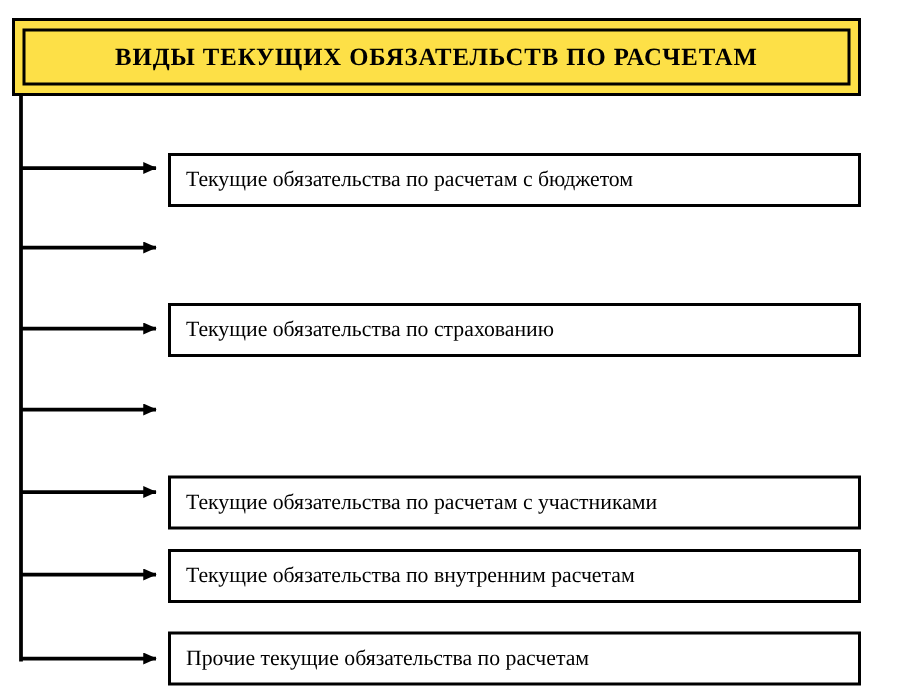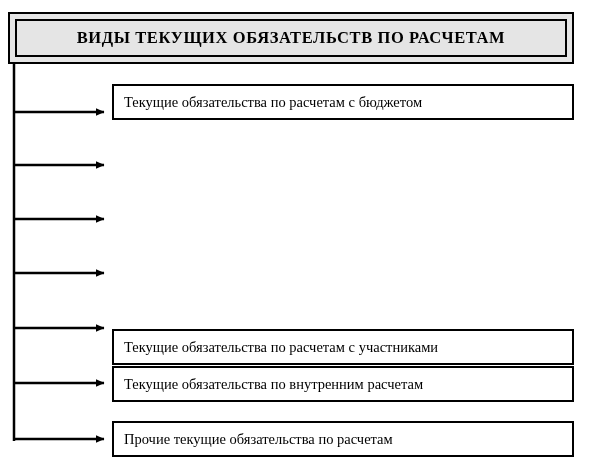--- a/index.html
+++ b/index.html
@@ -25,21 +25,21 @@
 
   
   .title-outer {
     position: absolute;
     left: 8px;
     top: 12px;
     width: 566px;
     height: 52px;
     border: 2px solid #000;
     box-sizing: border-box;
-    background: #e5e5e5;
+    background: #fde047;
   }
   .title-inner {
     position: absolute;
     left: 5px;
     top: 5px;
     right: 5px;
     bottom: 5px;
     border: 2px solid #000;
     box-sizing: border-box;
     display: flex;
@@ -108,24 +108,27 @@
     <line x1="14" y1="383" x2="104" y2="383" stroke="#000" stroke-width="2.5" marker-end="url(#arrowhead)"></line>
     <line x1="14" y1="439" x2="104" y2="439" stroke="#000" stroke-width="2.5" marker-end="url(#arrowhead)"></line>
   </svg>
 
   <div class="title-outer">
     <div class="title-inner">
       <span class="title-text">ВИДЫ ТЕКУЩИХ ОБЯЗАТЕЛЬСТВ ПО РАСЧЕТАМ</span>
     </div>
   </div>
 
-  <div class="item-box" style="top:84px">
+  <div class="item-box" style="top:102px">
     <span class="item-text">Текущие обязательства по расчетам с бюджетом</span>
   </div>
-  <div class="item-box" style="top:329px">
+  <div class="item-box" style="top:202px">
+    <span class="item-text">Текущие обязательства по страхованию</span>
+  </div>
+  <div class="item-box" style="top:317px">
     <span class="item-text">Текущие обязательства по расчетам с участниками</span>
   </div>
   <div class="item-box" style="top:421px">
     <span class="item-text">Прочие текущие обязательства по расчетам</span>
   </div>
   <div class="item-box" style="top:366px">
     <span class="item-text">Текущие обязательства по внутренним расчетам</span>
   </div>
 
 </div>

